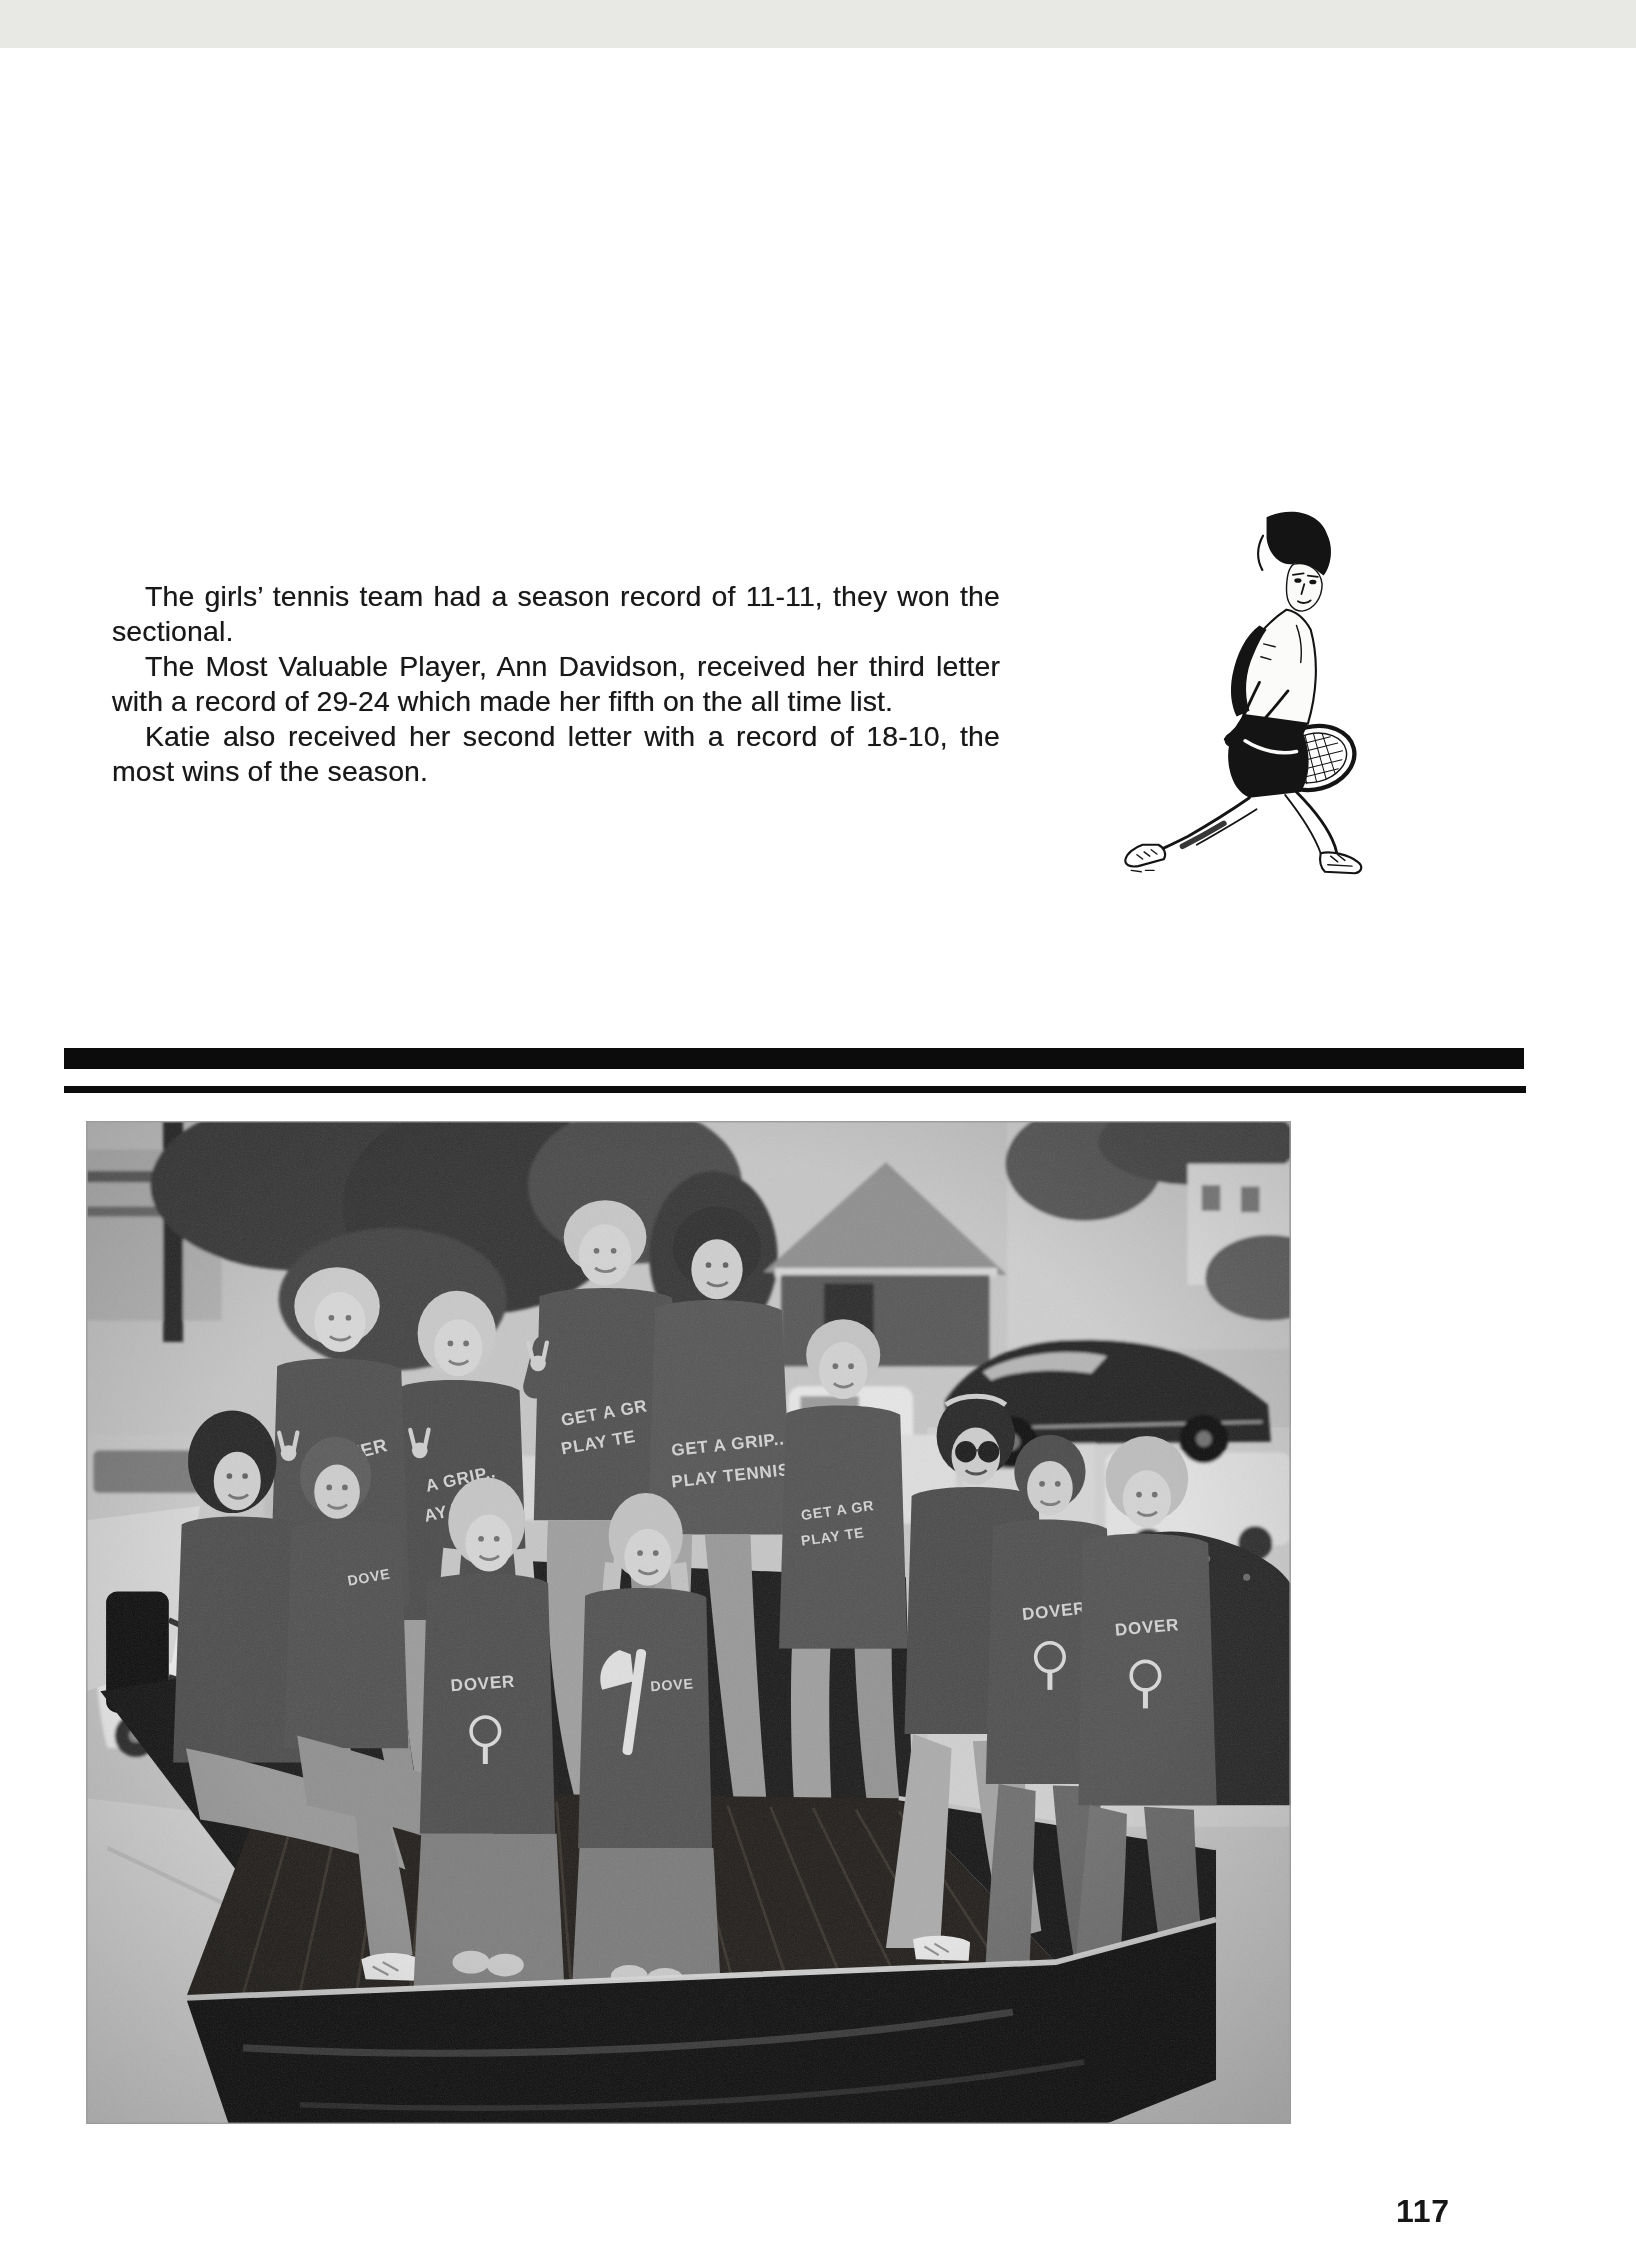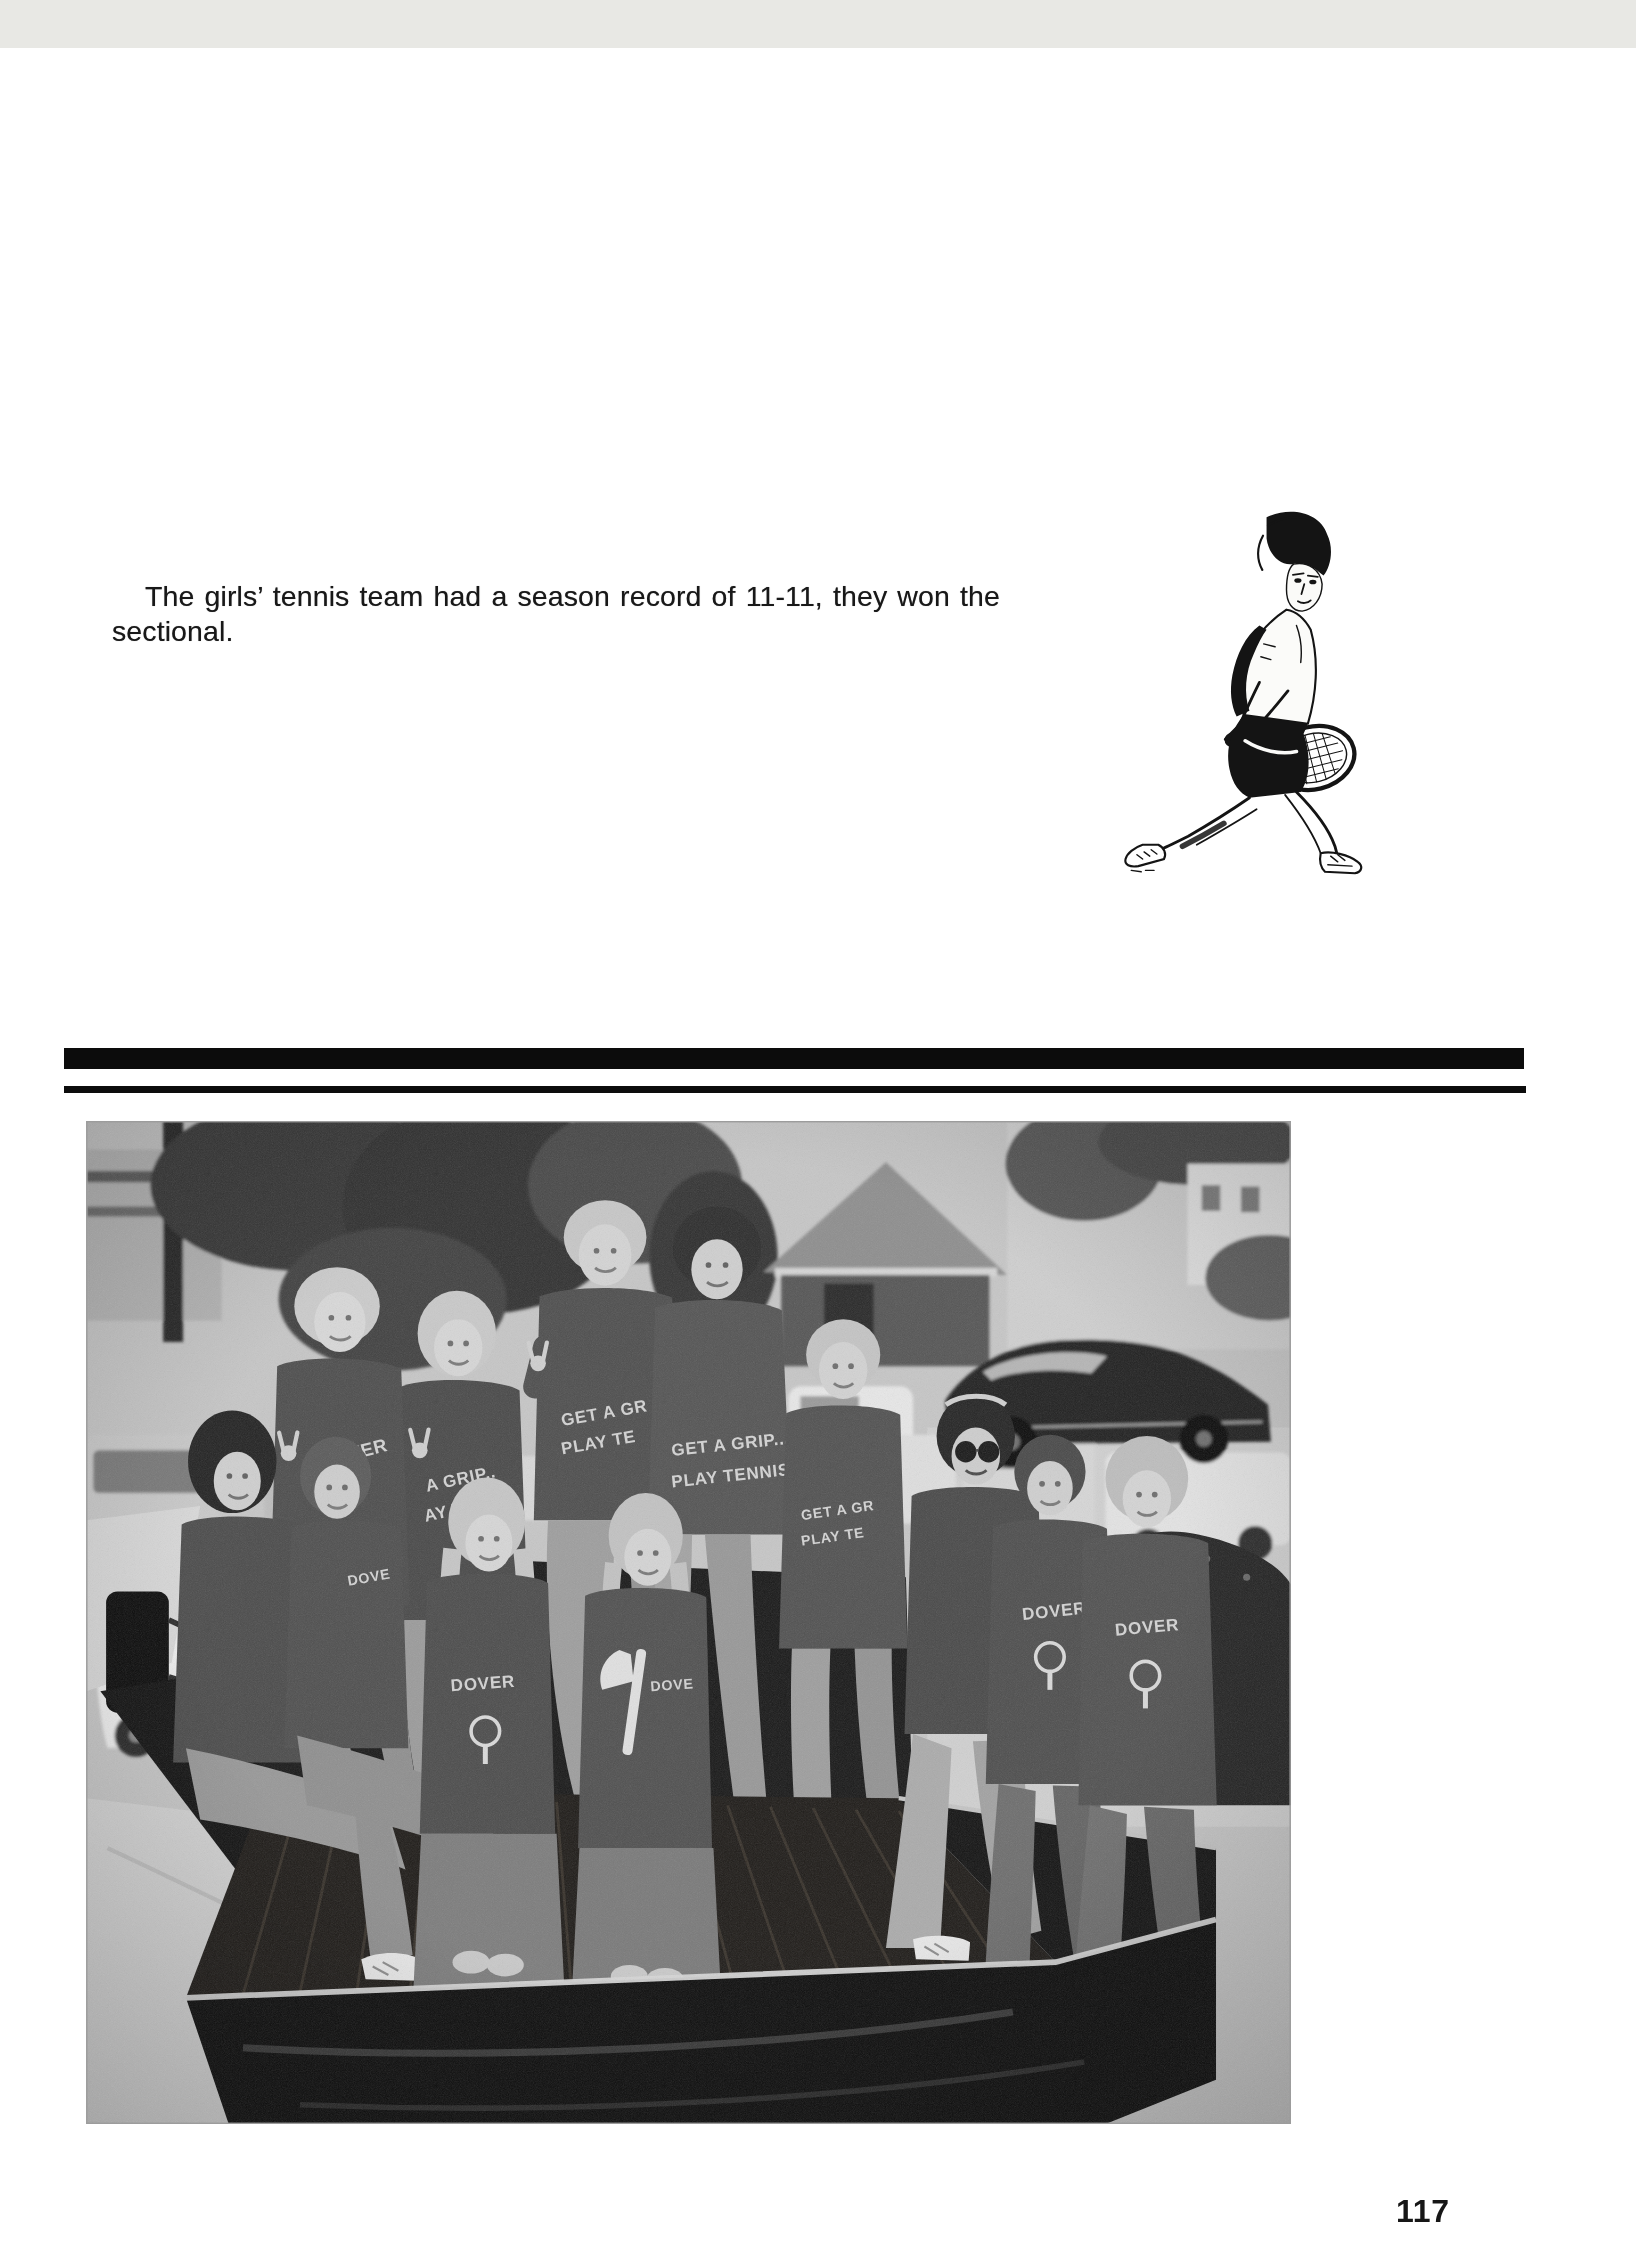--- a/index.html
+++ b/index.html
@@ -27,20 +27,22 @@
   .st{font-family:"Liberation Sans",sans-serif;font-weight:bold;fill:#dedede;letter-spacing:1px;opacity:.92;}
   .st24{font-size:24px;} .st26{font-size:26px;} .st20{font-size:20px;}
 </style>
 </head>
 <body>
 
 <div class="page">
 
   <section class="article">
     <p>The girls’ tennis team had a season record of 11-11, they won the sectional.</p>
+    <p>The Most Valuable Player, Ann Davidson, received her third letter with a record of 29-24 which made her fifth on the all time list.</p>
+    <p>Katie also received her second letter with a record of 18-10, the most wins of the season.</p>
   </section>
 
   <figure class="sketch">
     <svg width="292" height="371" viewBox="0 0 410 520">
       <g stroke="#141414" fill="none" stroke-linecap="round">
 
         <path d="M210,18 C245,2 285,12 295,42 C305,62 300,88 290,100 C272,84 258,80 246,84 C228,86 213,70 210,48 Z" fill="#141414" stroke="none"></path>
         <path d="M212,30 C230,18 256,14 276,22 M205,44 C196,60 196,78 204,92" stroke-width="3"></path>
 
         <path d="M248,84 C268,80 286,92 288,112 C288,132 276,148 260,150 C246,150 238,138 238,120 C238,104 240,90 248,84 Z" fill="#fafaf8" stroke-width="2"></path>

